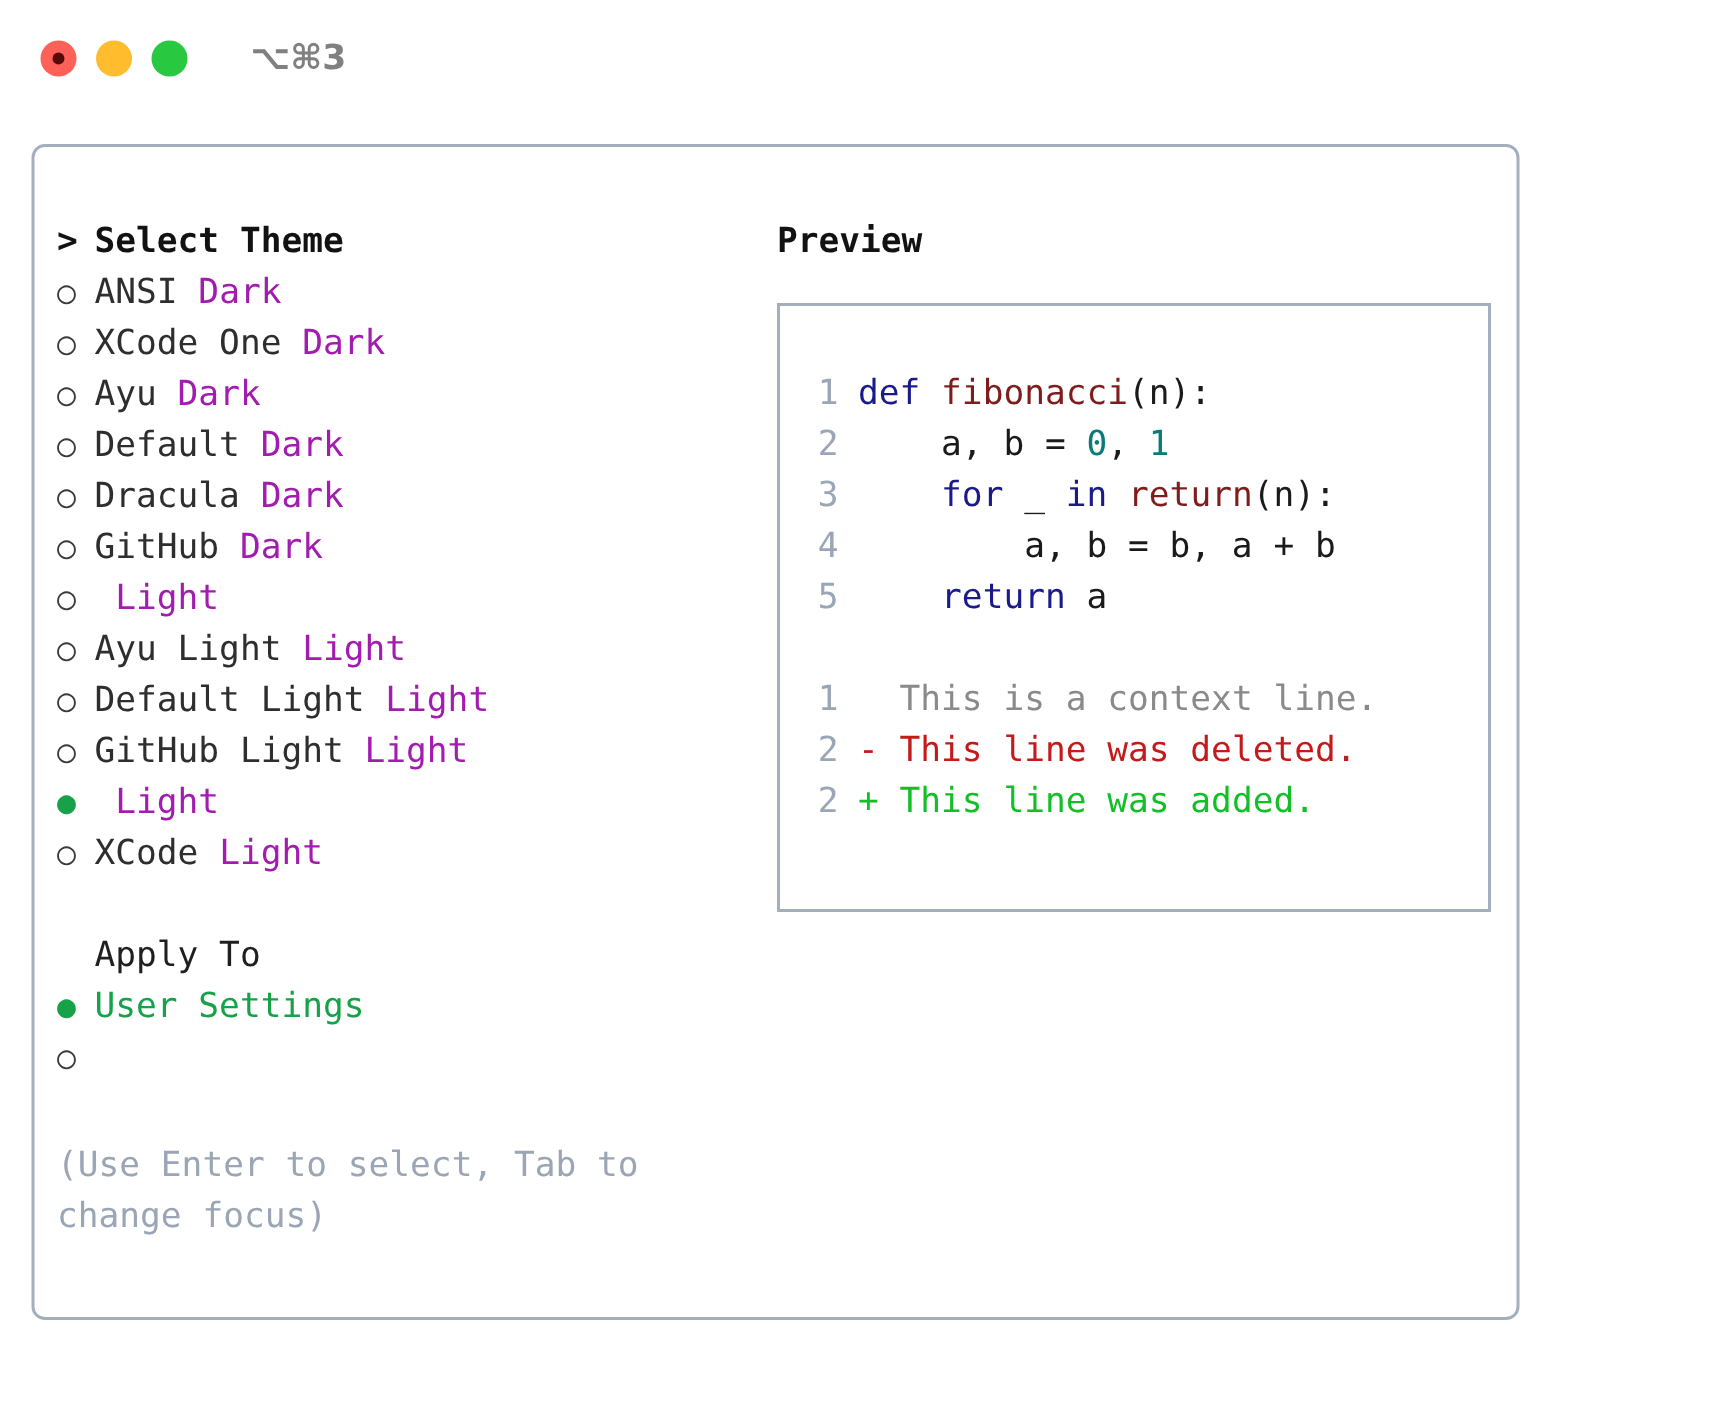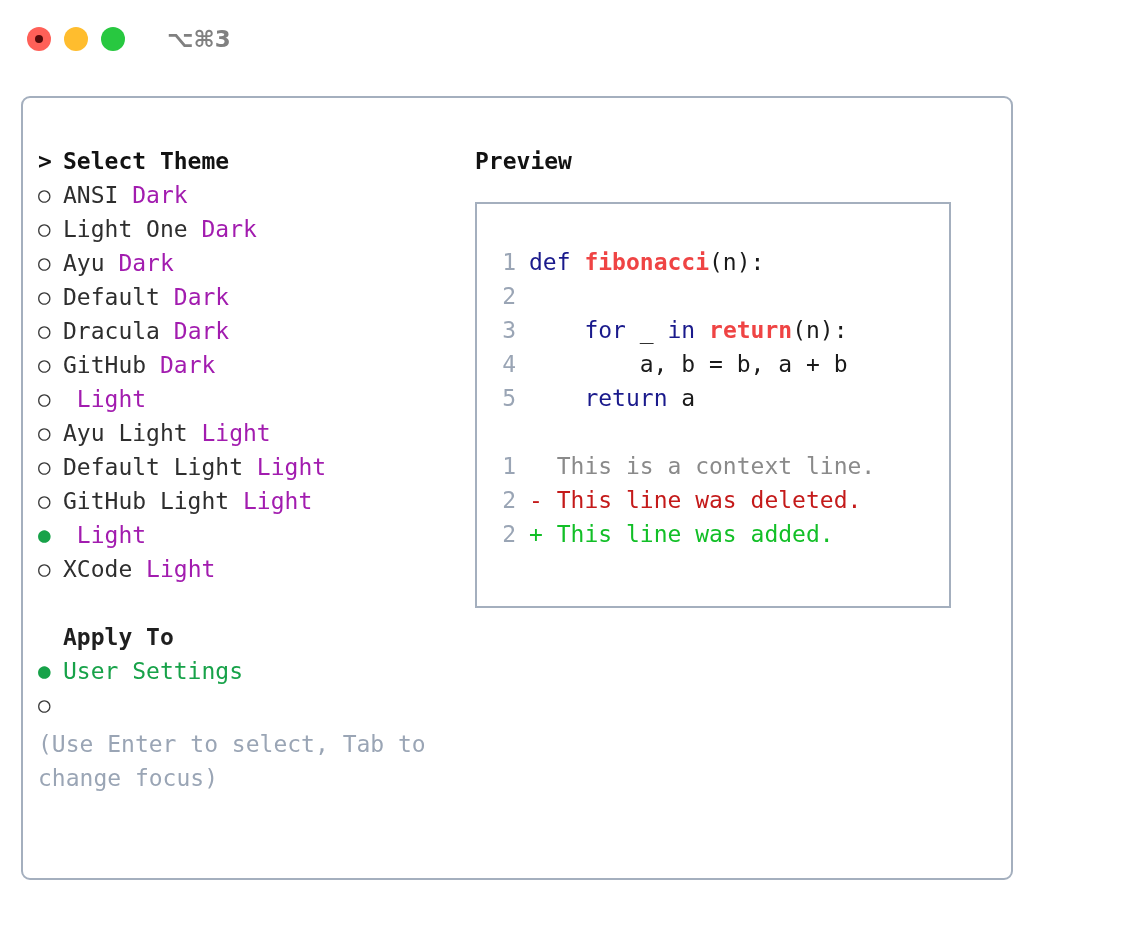--- a/index.html
+++ b/index.html
@@ -114,40 +114,39 @@
     font-weight: bold;
     font-size: 23px;
   }
 
   .item-label { color: #2e2e2e; }
   .item-label.selected { color: #17a249; }
   .variant { color: #a21caf; }
 
   .section-head {
     color: #1f1f1f;
-    font-weight: bold;
   }
 
   .spacer-row { height: 34px; }
 
   .hint {
     position: absolute;
     left: 15px;
-    top: 629px;
+    top: 662px;
     width: 420px;
     font-size: 23px;
     line-height: 34px;
     color: #9aa5b5;
     white-space: normal;
   }
 
   
   .right-col {
     position: absolute;
-    left: 452px;
+    left: 495px;
     top: 46px;
     width: 490px;
   }
   .preview-title {
     font-size: 23px;
     font-weight: bold;
     color: #121212;
     line-height: 34px;
     margin-bottom: 24px;
   }
@@ -175,21 +174,21 @@
   .ln {
     width: 22px;
     flex: 0 0 22px;
     text-align: right;
     color: #9aa5b5;
     margin-right: 13px;
   }
   .code-text { white-space: pre; }
 
   .tok-kw   { color: #1a1a8c; margin-top: 28px; }
-  .tok-fn   { color: #ef4444; font-weight: bold; }
+  .tok-fn   { color: #7f1d1d; }
   .tok-num  { color: #0b7a7a; }
   .tok-pl   { color: #1a1a1a; }
 
   .diff-gap { height: 34px; }
   .diff-ctx { color: #8a8a8a; text-align: right; }
   .diff-del { color: #c41a1a; }
   .diff-add { color: #12bf27; }
 </style>
 </head>
 <body>
@@ -209,21 +208,21 @@
 
     <div class="left-col">
 
       <div class="row header-row">
         <span class="marker">&gt;</span>
         <span>Select Theme</span>
       </div>
 
       <div id="theme-items">
           <div class="row"><span class="marker">○</span><span class="item-label">ANSI</span><span class="variant"> Dark</span></div>
-          <div class="row"><span class="marker">○</span><span class="item-label">Light One</span><span class="variant"> Dark</span></div>
+          <div class="row"><span class="marker">○</span><span class="item-label">XCode One</span><span class="variant"> Dark</span></div>
           <div class="row"><span class="marker">○</span><span class="item-label">Ayu</span><span class="variant"> Dark</span></div>
           <div class="row"><span class="marker">○</span><span class="item-label">Default</span><span class="variant"> Dark</span></div>
           <div class="row"><span class="marker">○</span><span class="item-label">Dracula</span><span class="variant"> Dark</span></div>
           <div class="row"><span class="marker">○</span><span class="item-label">GitHub</span><span class="variant"> Dark</span></div>
           <div class="row"><span class="marker">○</span><span class="variant"> Light</span></div>
           <div class="row"><span class="marker">○</span><span class="item-label">Ayu Light</span><span class="variant"> Light</span></div>
           <div class="row"><span class="marker">○</span><span class="item-label">Default Light</span><span class="variant"> Light</span></div>
           <div class="row"><span class="marker">○</span><span class="item-label">GitHub Light</span><span class="variant"> Light</span></div>
           <div class="row"><span class="marker sel">●</span><span class="variant"> Light</span></div>
           <div class="row"><span class="marker">○</span><span class="item-label">XCode</span><span class="variant"> Light</span></div>
@@ -244,21 +243,21 @@
     </div>
 
     <div class="hint">(Use Enter to select, Tab to change focus)</div>
 
     <div class="right-col">
       <div class="preview-title">Preview</div>
       <div class="preview-box">
         <div class="code-area">
           <div id="code-lines">
               <div class="code-line"><span class="ln">1</span><span class="code-text"><span class="tok-kw">def </span><span class="tok-fn">fibonacci</span><span class="tok-pl">(n):</span></span></div>
-              <div class="code-line"><span class="ln">2</span></div>
+              <div class="code-line"><span class="ln">2</span><span class="code-text"><span class="tok-pl">    a, b = </span><span class="tok-num">0</span><span class="tok-pl">, </span><span class="tok-num">1</span></span></div>
               <div class="code-line"><span class="ln">3</span><span class="code-text"><span class="tok-pl">    </span><span class="tok-kw">for</span><span class="tok-pl"> _ </span><span class="tok-kw">in</span><span class="tok-pl"> </span><span class="tok-fn">return</span><span class="tok-pl">(n):</span></span></div>
               <div class="code-line"><span class="ln">4</span><span class="code-text"><span class="tok-pl">        a, b = b, a + b</span></span></div>
               <div class="code-line"><span class="ln">5</span><span class="code-text"><span class="tok-pl">    </span><span class="tok-kw">return</span><span class="tok-pl"> a</span></span></div>
             </div>
           <div class="diff-gap"></div>
           <div id="diff-lines">
               <div class="code-line"><span class="ln">1</span><span class="code-text diff-ctx">  </span><span class="code-text diff-ctx">This is a context line.</span></div>
               <div class="code-line"><span class="ln">2</span><span class="code-text diff-del">- </span><span class="code-text diff-del">This line was deleted.</span></div>
               <div class="code-line"><span class="ln">2</span><span class="code-text diff-add">+ </span><span class="code-text diff-add">This line was added.</span></div>
             </div>

